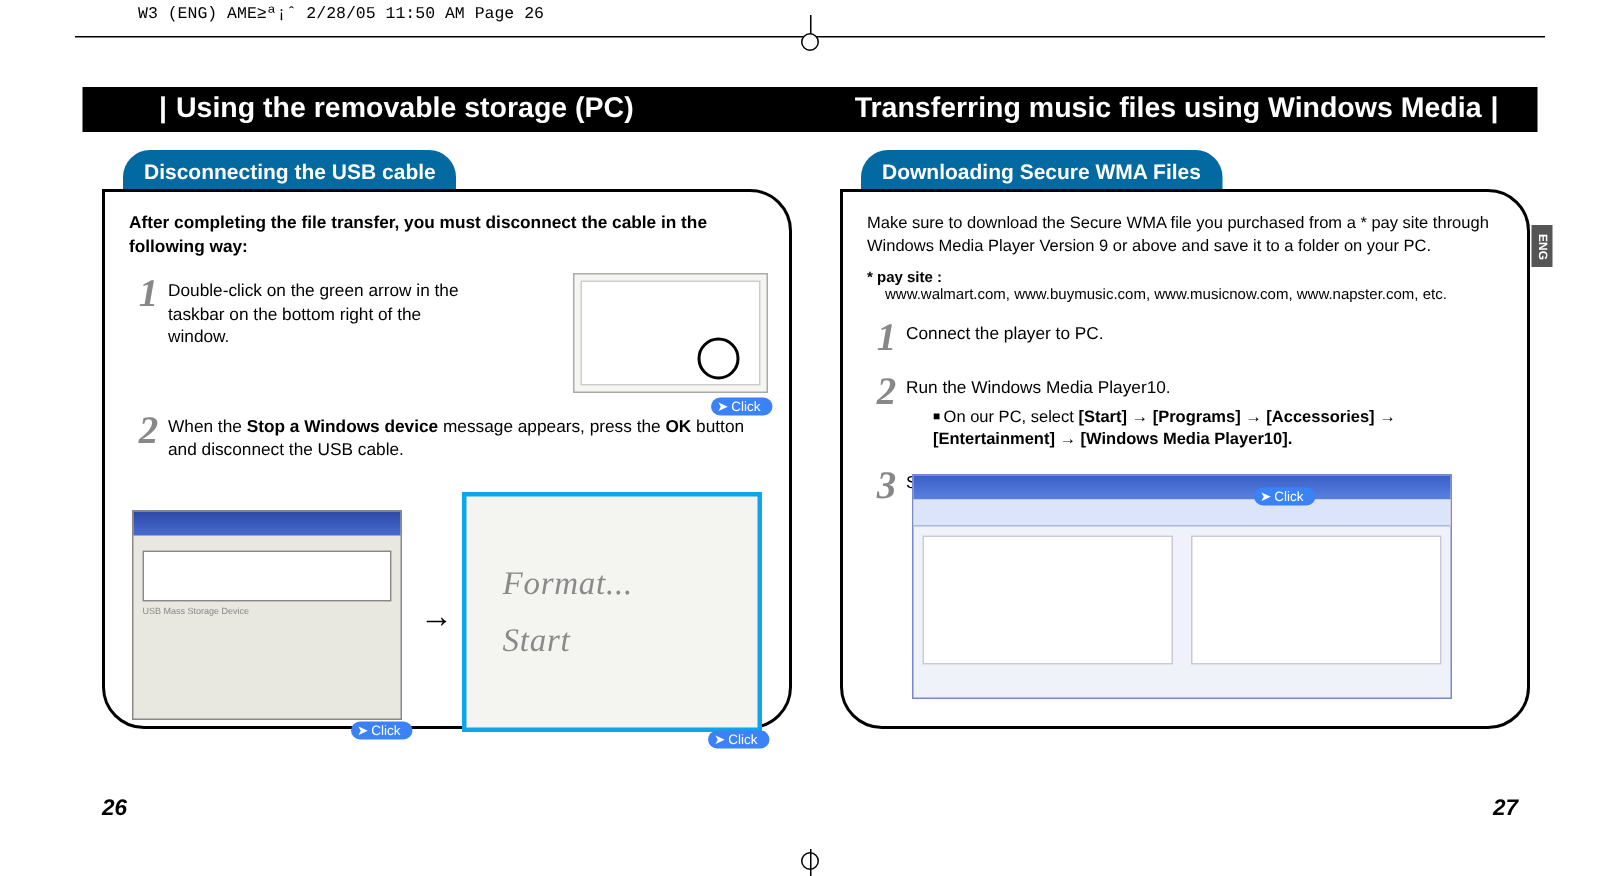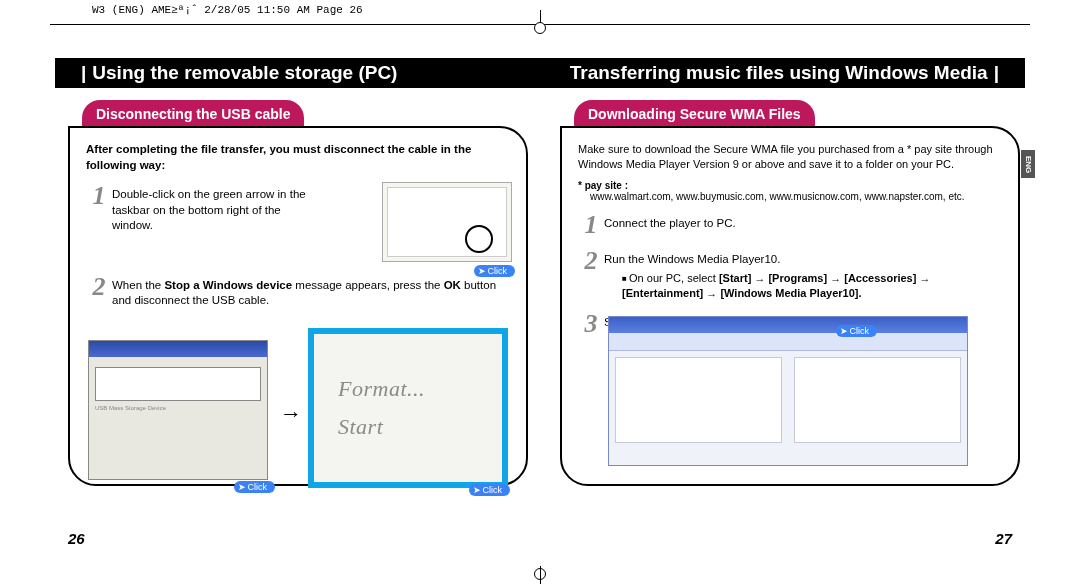--- a/index.html
+++ b/index.html
@@ -56,20 +56,21 @@
     height: 30px;
     background: #000;
     color: #fff;
     display: flex;
     align-items: center;
   }
   .title-left {
     font-weight: bold;
     font-size: 19px;
     padding-left: 20px;
+    margin-left: 25px;
   }
   .title-left .pipe, .title-right .pipe {
     color: #fff;
     margin: 0 6px;
   }
   .title-right {
     font-weight: bold;
     font-size: 19px;
     position: absolute;
     right: 20px;
@@ -98,21 +99,21 @@
     width: 460px;
   }
   .right-page {
     position: absolute;
     top: 100px;
     left: 560px;
     width: 460px;
   }
   .section-pill {
     display: inline-block;
-    background: #be185d;
+    background: #0369a1;
     color: #fff;
     font-weight: bold;
     font-size: 14px;
     padding: 6px 14px;
     border-radius: 18px 18px 0 0;
     margin-left: 14px;
   }
   .content-box {
     border: 2px solid #000;
     border-radius: 0 28px 28px 28px;
@@ -246,21 +247,21 @@
     font-size: 22px;
     color: #000;
   }
 
   .fig-bottom-right {
     position: absolute;
     top: 200px;
     left: 238px;
     width: 200px;
     height: 160px;
-    border: 6px solid #0ea5e9;
+    border: 3px solid #0ea5e9;
     background: #f4f4f0;
     display: flex;
     flex-direction: column;
     justify-content: center;
     padding-left: 24px;
   }
   .menu-text {
     font-family: "Georgia", serif;
     font-style: italic;
     font-size: 22px;

